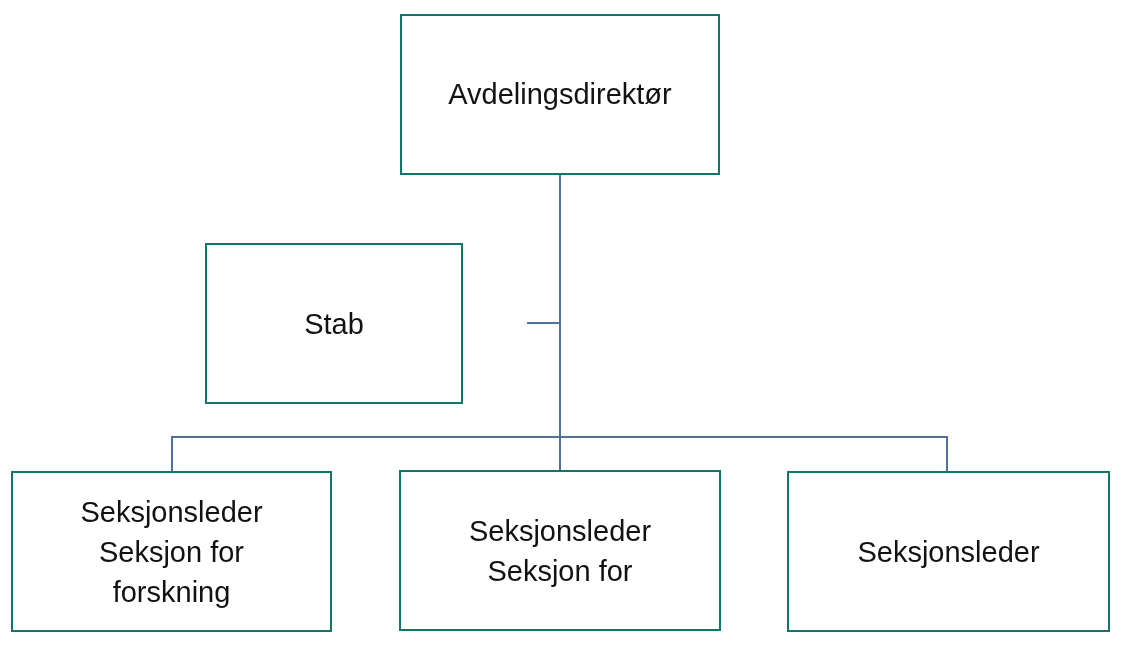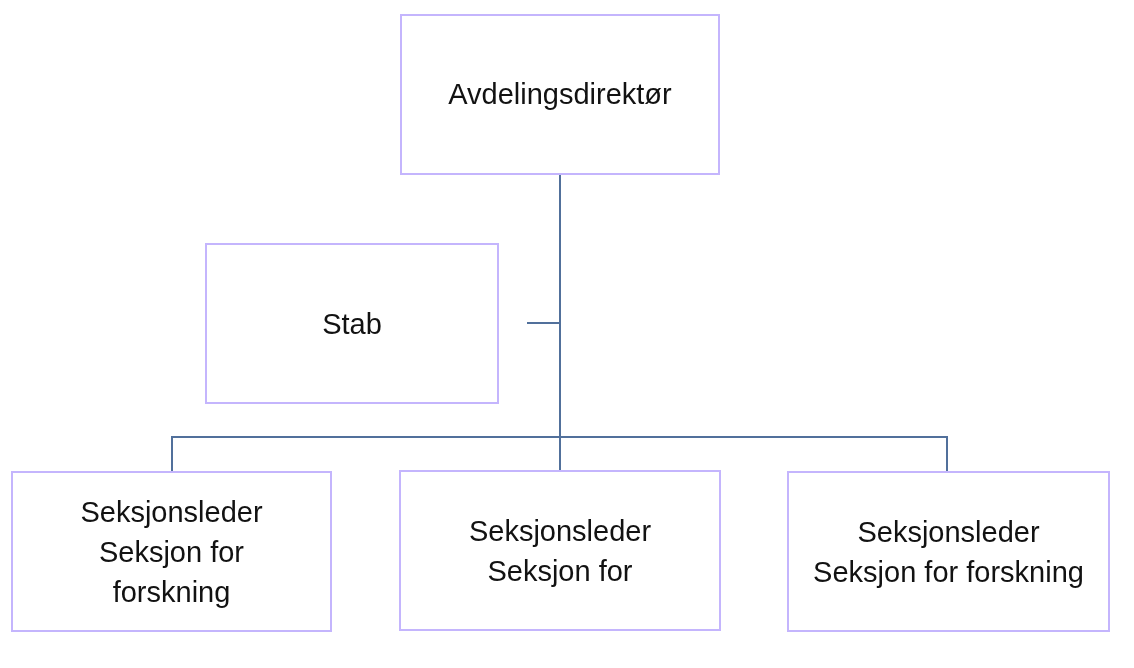--- a/index.html
+++ b/index.html
@@ -13,21 +13,21 @@
     height: 668px;
     background: #ffffff;
     font-family: "Liberation Sans", sans-serif;
     color: #111111;
     overflow: hidden;
   }
   .node {
     position: absolute;
     box-sizing: border-box;
     background: #ffffff;
-    border: 2px solid #c4b5fd;
+    border: 2px solid #0f766e;
     display: flex;
     flex-direction: column;
     align-items: center;
     justify-content: center;
     text-align: center;
     font-size: 29px;
     color: #121212;
   }
   .node .line {
     line-height: 40px;
@@ -49,33 +49,32 @@
   <div class="connector" style="left:559px; top:175px; width:2px; height:297px;"></div>
   <div class="connector" style="left:527px; top:322px; width:33px; height:2px;"></div>
   <div class="connector" style="left:171px; top:436px; width:777px; height:2px;"></div>
   <div class="connector" style="left:171px; top:436px; width:2px; height:35px;"></div>
   <div class="connector" style="left:946px; top:436px; width:2px; height:35px;"></div>
 
   <div class="node node-director" style="left:400px; top:14px; width:320px; height:161px;">
     <div class="line">Avdelingsdirektør</div>
   </div>
 
-  <div class="node node-stab" style="left:205px; top:243px; width:294px; height:161px;">
+  <div class="node node-stab" style="left:205px; top:243px; width:258px; height:161px;">
     <div class="line">Stab</div>
   </div>
 
   <div class="node node-innovation" style="left:11px; top:471px; width:321px; height:161px;">
     <div class="line">Seksjonsleder</div>
     <div class="line">Seksjon for</div>
     <div class="line">forskning</div>
   </div>
 
   <div class="node node-international" style="left:399px; top:470px; width:322px; height:161px;">
     <div class="line">Seksjonsleder</div>
     <div class="line">Seksjon for</div>
   </div>
 
   <div class="node node-research" style="left:787px; top:471px; width:323px; height:161px;">
     <div class="line">Seksjonsleder</div>
-    <div class="line">Seksjon for forskning</div>
   </div>
 
 </div>
 
 </body></html>

